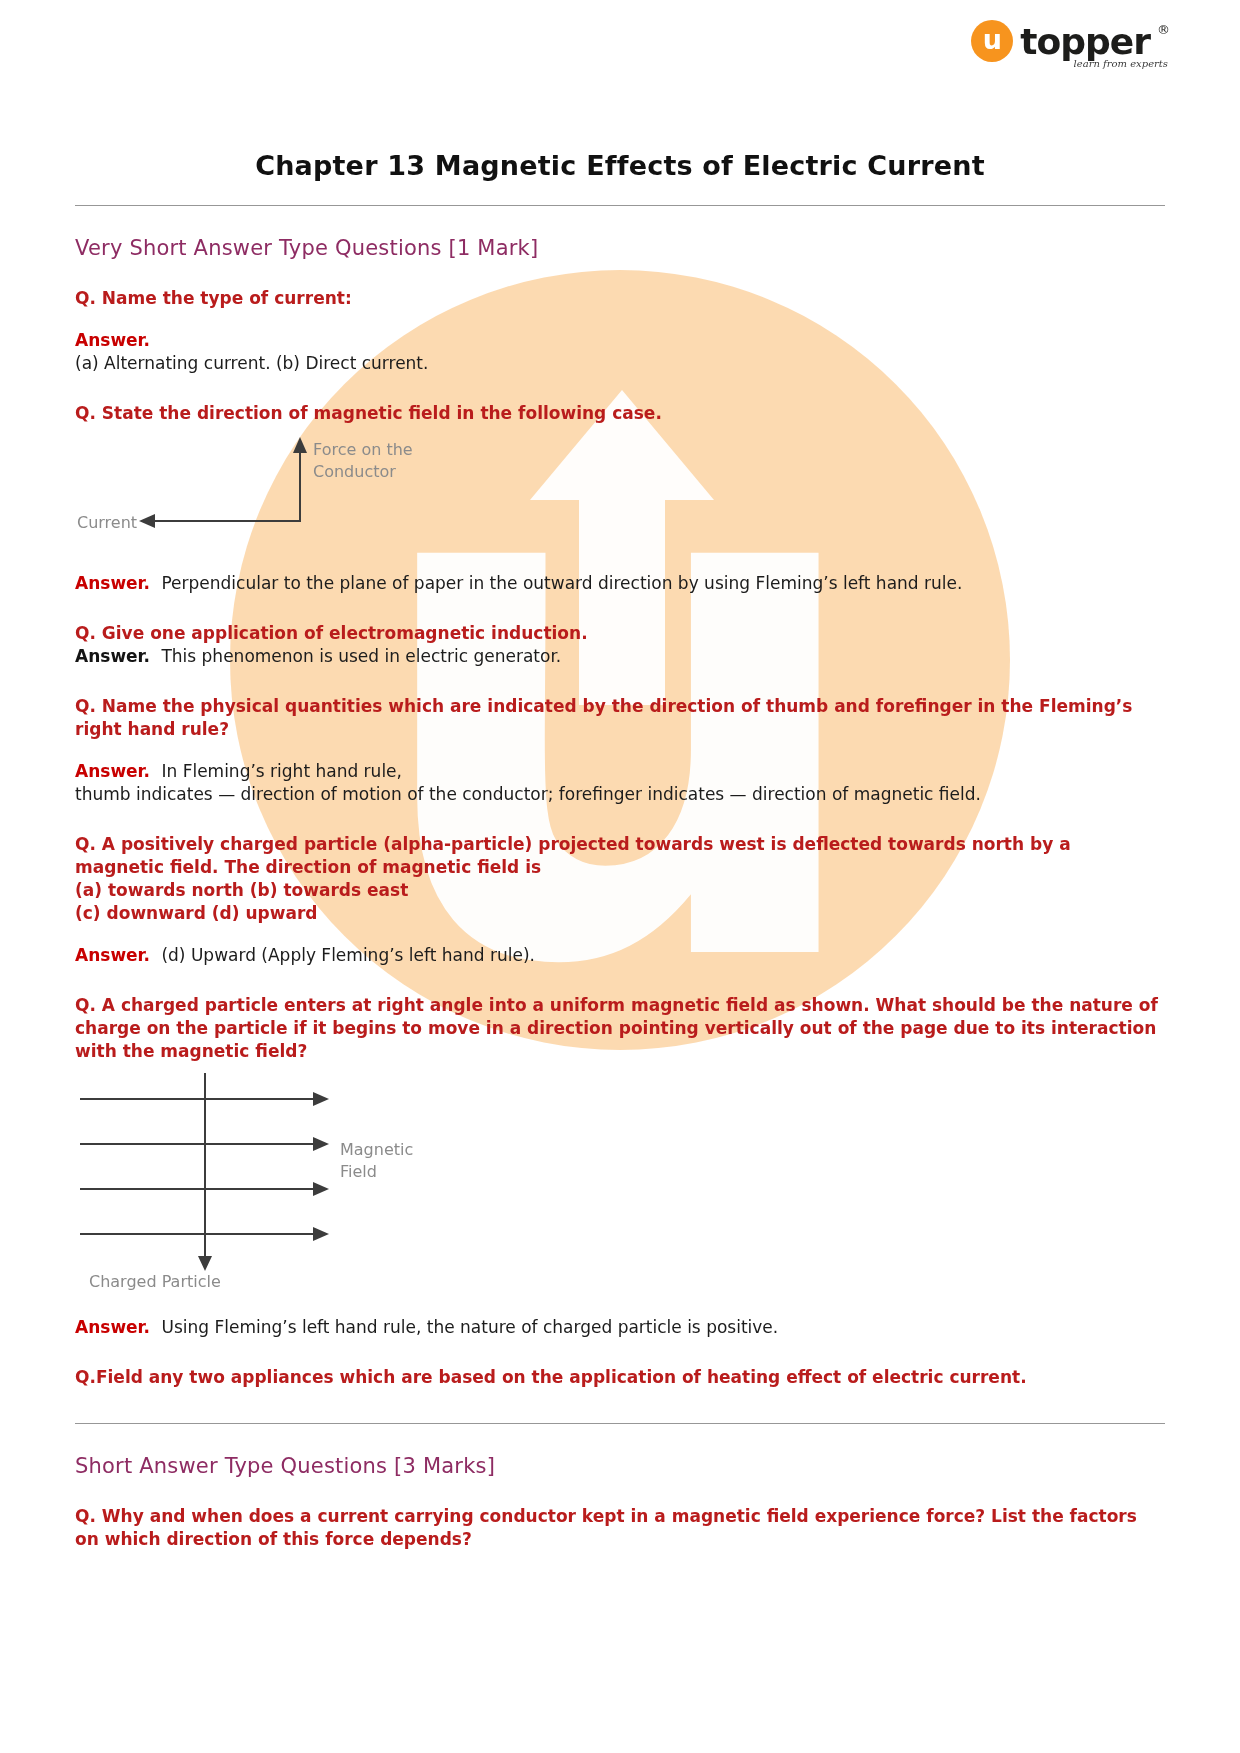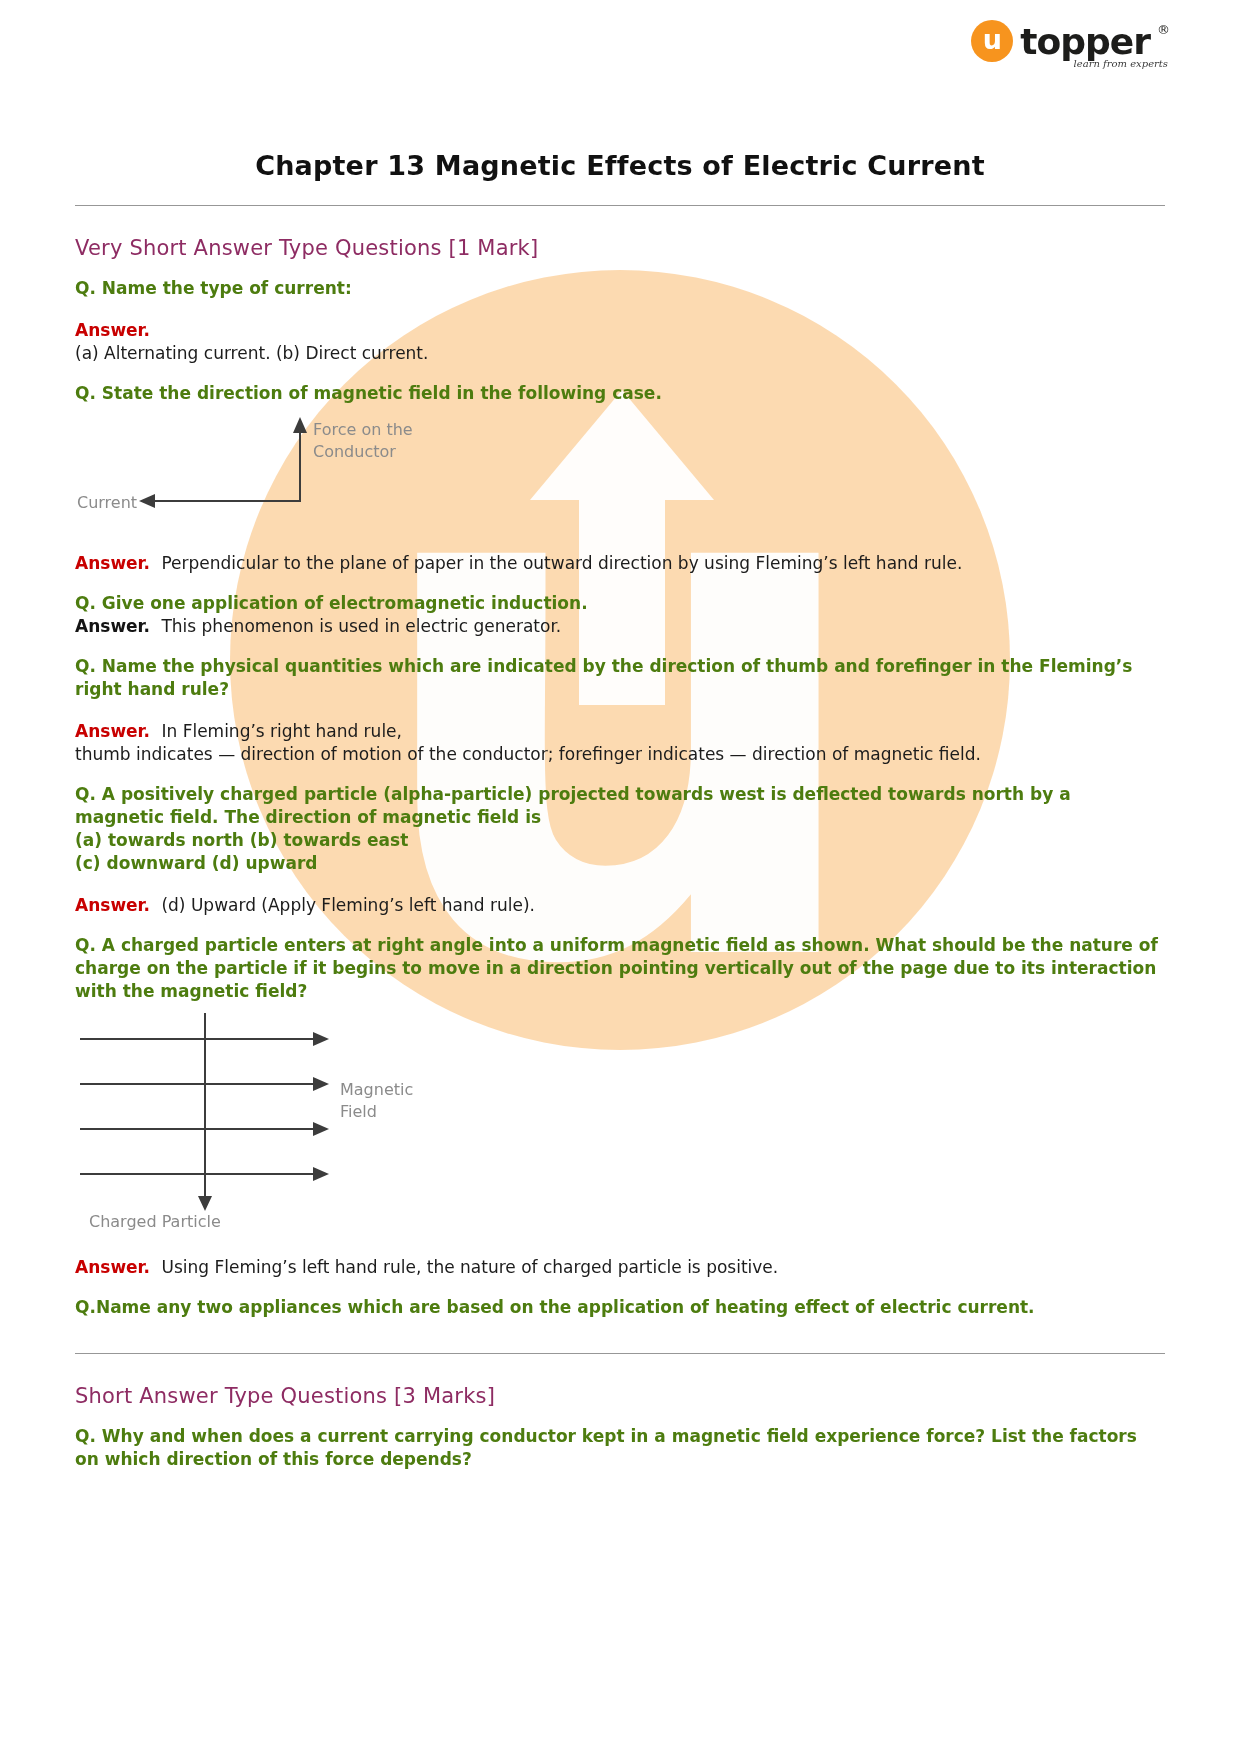--- a/index.html
+++ b/index.html
@@ -31,21 +31,21 @@
 
   .content-wrap { position:relative; z-index:1; padding:150px 75px 0 75px; }
 
   .title { text-align:center; font-size:27px; font-weight:bold; color:#111; letter-spacing:.2px; }
 
   .rule { border:none; border-top:1px solid #979797; height:0; margin-top:24px; }
   .rule2 { margin-top:34px; }
 
   .section { font-size:21px; font-weight:normal; color:#8E2C63; margin-top:30px; letter-spacing:.2px; }
 
-  .q { font-size:17px; font-weight:bold; color:#4d7c0f; line-height:23px; margin-top:17px; }
+  .q { font-size:17px; font-weight:bold; color:#b91c1c; line-height:23px; margin-top:27px; }
   .ans { font-size:17px; line-height:23px; margin-top:19px; color:#1c1c1c; }
   .ans-label { color:#C80000; font-weight:bold; margin-right:6px; }
   .ans-label.block { display:block; margin-right:0; }
   .ans-label.dark { color:#141414; }
 
   .diagram { margin:8px 0 0 0; }
   .diagram svg text { font-family:"DejaVu Sans","Liberation Sans",sans-serif; }
   .diag-label { fill:#8b8b8b; font-size:16px; }
   .diag-stroke { stroke:#3c3c3c; stroke-width:2; fill:none; }
   .diag-fill { fill:#3c3c3c; }
@@ -149,21 +149,21 @@
         <text x="265" y="106" class="diag-label">Field</text>
         <text x="14" y="216" class="diag-label">Charged Particle</text>
       </svg>
     </div>
 
     <p class="ans">
       <span class="ans-label">Answer.</span>
       <span>Using Fleming’s left hand rule, the nature of charged particle is positive.</span>
     </p>
 
-    <p class="q">Q.Name any two appliances which are based on the application of heating effect of electric current.</p>
+    <p class="q">Q.Field any two appliances which are based on the application of heating effect of electric current.</p>
 
     <hr class="rule rule2">
 
     <h2 class="section">Short Answer Type Questions [3 Marks]</h2>
 
     <p class="q">Q. Why and when does a current carrying conductor kept in a magnetic field experience force? List the factors on which direction of this force depends?</p>
 
   </main>
 </div>
 

